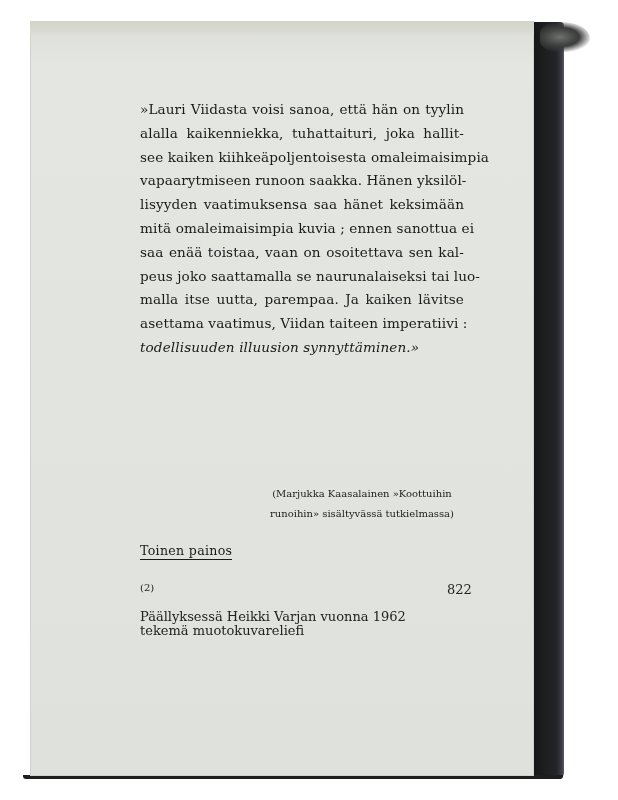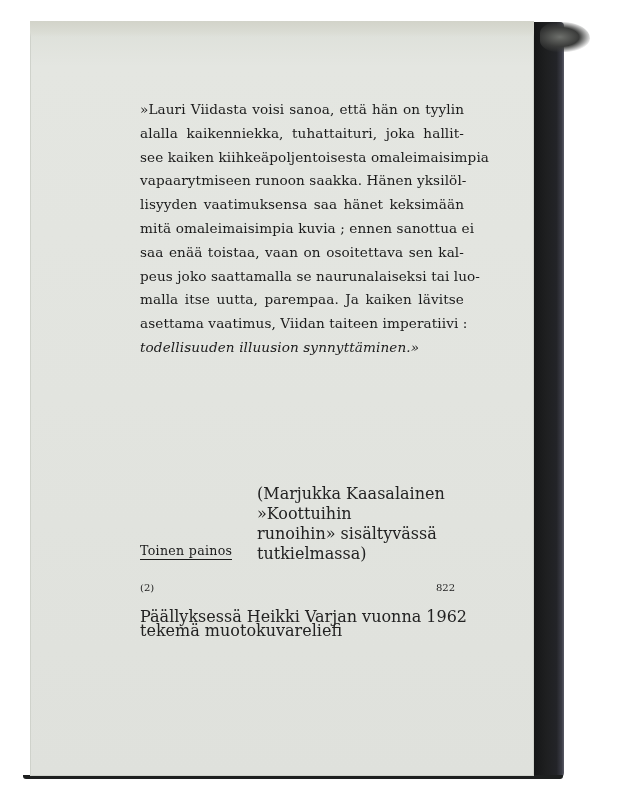--- a/index.html
+++ b/index.html
@@ -84,23 +84,24 @@
     }
     .quote .line.last {
       text-align-last: left;
       font-style: italic;
     }
     .attribution {
       position: absolute;
       left: 257px;
       top: 484px;
       width: 210px;
-      font-size: 16px;
+      font-size: 10px;
       line-height: 20px;
       color: #222;
+      text-align: center;
     }
     .attribution .line { display: block; }
     .edition {
       position: absolute;
       left: 140px;
       top: 543px;
       font-size: 12.6px;
       font-weight: normal;
       color: #1a1a1a;
       border-bottom: 1.5px solid #1a1a1a;
@@ -109,30 +110,30 @@
     }
     .code-left {
       position: absolute;
       left: 140px;
       top: 582px;
       font-size: 10px;
       color: #222;
     }
     .code-right {
       position: absolute;
-      left: 436px;
+      left: 447px;
       top: 582px;
-      font-size: 10px;
+      font-size: 13px;
       color: #222;
     }
     .credit {
       position: absolute;
       left: 140px;
       top: 610px;
-      font-size: 16px;
+      font-size: 13px;
       line-height: 14px;
       color: #222;
     }
     .credit .line { display: block; }
   </style>
 </head>
 <body>
 
 <div class="book">
   <div class="spine"></div>

